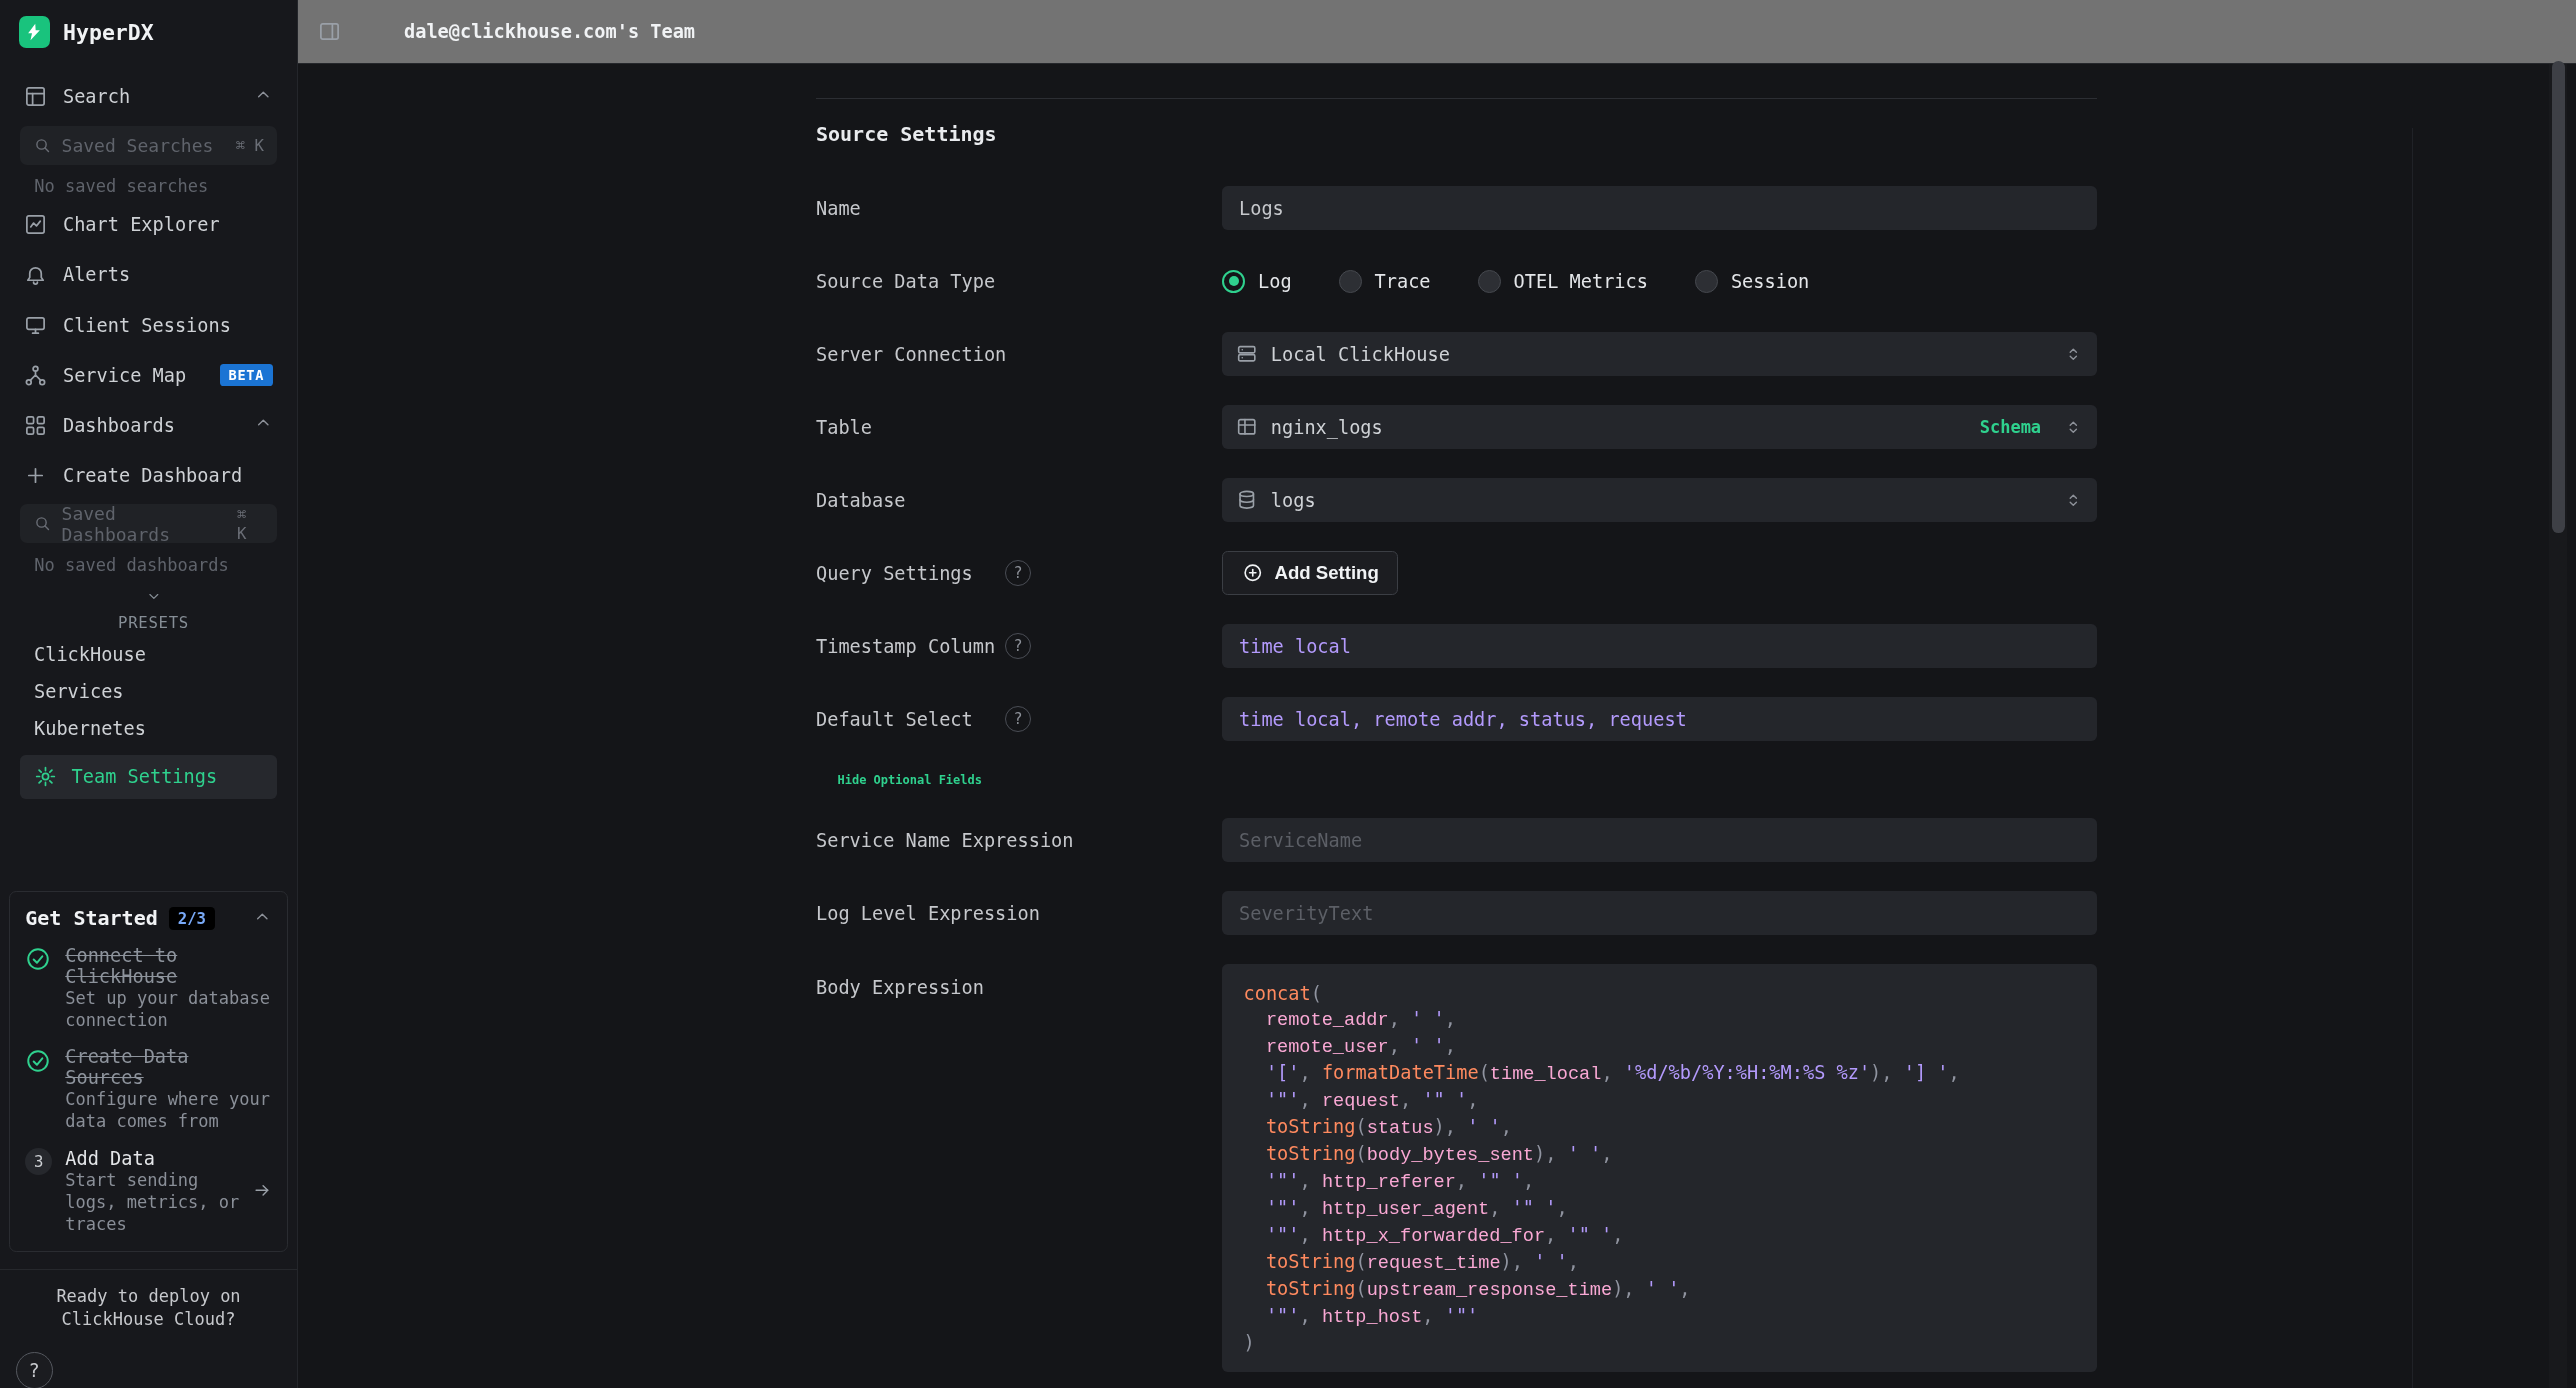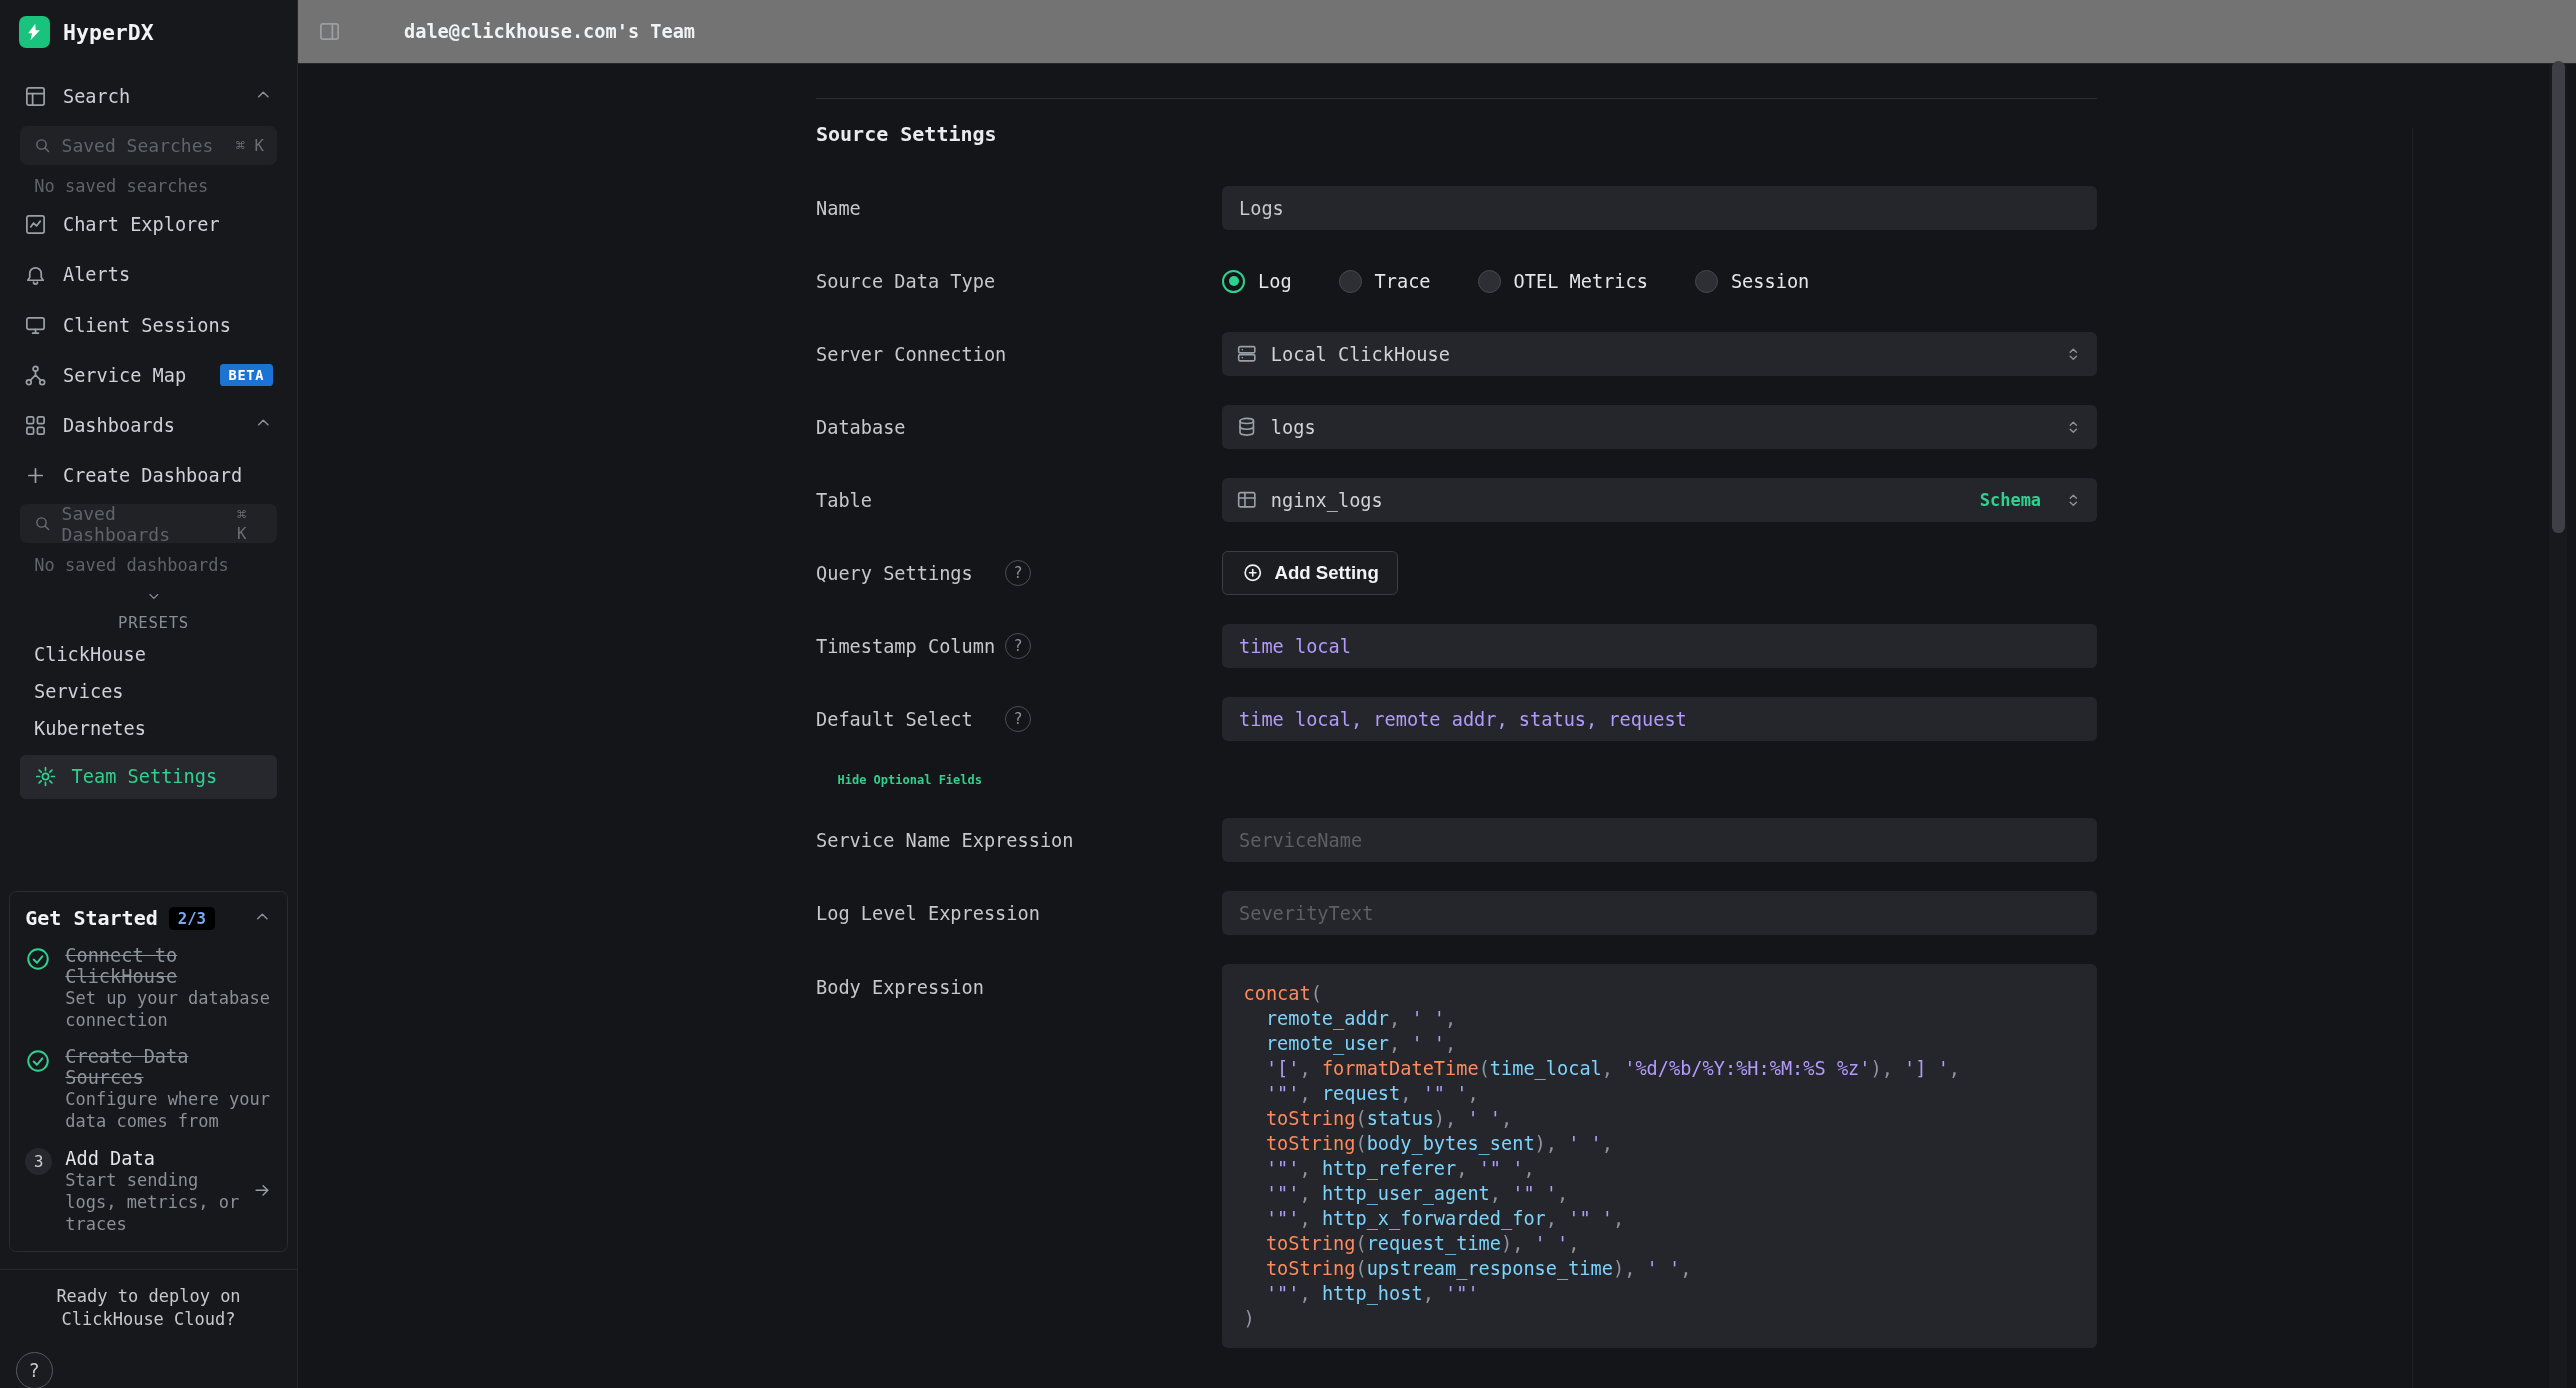--- a/index.html
+++ b/index.html
@@ -140,21 +140,21 @@
     font-size:18.6px; font-weight:bold; color:#f1f3f5; cursor:pointer; justify-self:start;
   }
   .hide-optional { margin:2.9px 0 31.5px 21.5px; font-size:12px; font-weight:bold; color:#2fd18e; cursor:pointer; display:inline-block; }
 
   .code-block {
     background:#24262b; border-radius:5.7px; padding:17px 21.5px; font-size:18.6px; line-height:25px;
     color:#c6c8cc; cursor:text;
   }
   .code-line { white-space:pre; }
   .tk-fn  { color:#ff8a5f; }
-  .tk-id  { color:#7dd3fc; }
+  .tk-id  { color:#f9a8d4;font-family:Liberation Mono, monospace; }
   .tk-str { color:#b39afc; }
   .tk-pun { color:#9094a0; }
 
   .content-edge { position:absolute; left:2114px; top:64px; bottom:0; width:0.7px; background:#202227; }
   .sb-track { position:absolute; right:8.6px; top:64px; bottom:0; width:18.6px; background:rgba(255,255,255,0.02); }
   .sb-thumb { position:absolute; right:11.4px; top:61px; width:13px; height:472px; border-radius:6.4px; background:#3e4046; cursor:grab; }
 </style>
 </head>
 <body>
 
@@ -439,53 +439,53 @@
             <svg class="ic sm" viewBox="0 0 24 24">
                 <polyline points="8 9.5 12 5.5 16 9.5"></polyline>
                 <polyline points="8 14.5 12 18.5 16 14.5"></polyline>
               </svg>
           </span>
         </div>
       </div>
 
       
       <div class="frow">
+        <div class="flabel">Table</div>
+        <div class="select">
+          <span class="sel-icon">
+            <svg class="ic md" viewBox="0 0 24 24">
+                <rect x="3" y="4" width="18" height="16" rx="2"></rect>
+                <line x1="3" y1="10" x2="21" y2="10"></line>
+                <line x1="10" y1="4" x2="10" y2="20"></line>
+              </svg>
+          </span>
+          <span>nginx_logs</span>
+          <span class="schema-link">Schema</span>
+          <span class="updown after-link">
+            <svg class="ic sm" viewBox="0 0 24 24">
+                <polyline points="8 9.5 12 5.5 16 9.5"></polyline>
+                <polyline points="8 14.5 12 18.5 16 14.5"></polyline>
+              </svg>
+          </span>
+        </div>
+      </div>
+
+      
+      <div class="frow">
         <div class="flabel">Database</div>
         <div class="select">
           <span class="sel-icon">
             <svg class="ic md" viewBox="0 0 24 24">
                 <ellipse cx="12" cy="5.5" rx="7.5" ry="2.8"></ellipse>
                 <path d="M4.5 5.5v13c0 1.5 3.4 2.8 7.5 2.8s7.5-1.3 7.5-2.8v-13"></path>
                 <path d="M4.5 12c0 1.5 3.4 2.8 7.5 2.8s7.5-1.3 7.5-2.8"></path>
               </svg>
           </span>
           <span>logs</span>
           <span class="updown">
-            <svg class="ic sm" viewBox="0 0 24 24">
-                <polyline points="8 9.5 12 5.5 16 9.5"></polyline>
-                <polyline points="8 14.5 12 18.5 16 14.5"></polyline>
-              </svg>
-          </span>
-        </div>
-      </div>
-
-      
-      <div class="frow">
-        <div class="flabel">Table</div>
-        <div class="select">
-          <span class="sel-icon">
-            <svg class="ic md" viewBox="0 0 24 24">
-                <rect x="3" y="4" width="18" height="16" rx="2"></rect>
-                <line x1="3" y1="10" x2="21" y2="10"></line>
-                <line x1="10" y1="4" x2="10" y2="20"></line>
-              </svg>
-          </span>
-          <span>nginx_logs</span>
-          <span class="schema-link">Schema</span>
-          <span class="updown after-link">
             <svg class="ic sm" viewBox="0 0 24 24">
                 <polyline points="8 9.5 12 5.5 16 9.5"></polyline>
                 <polyline points="8 14.5 12 18.5 16 14.5"></polyline>
               </svg>
           </span>
         </div>
       </div>
 
       
       <div class="frow">

